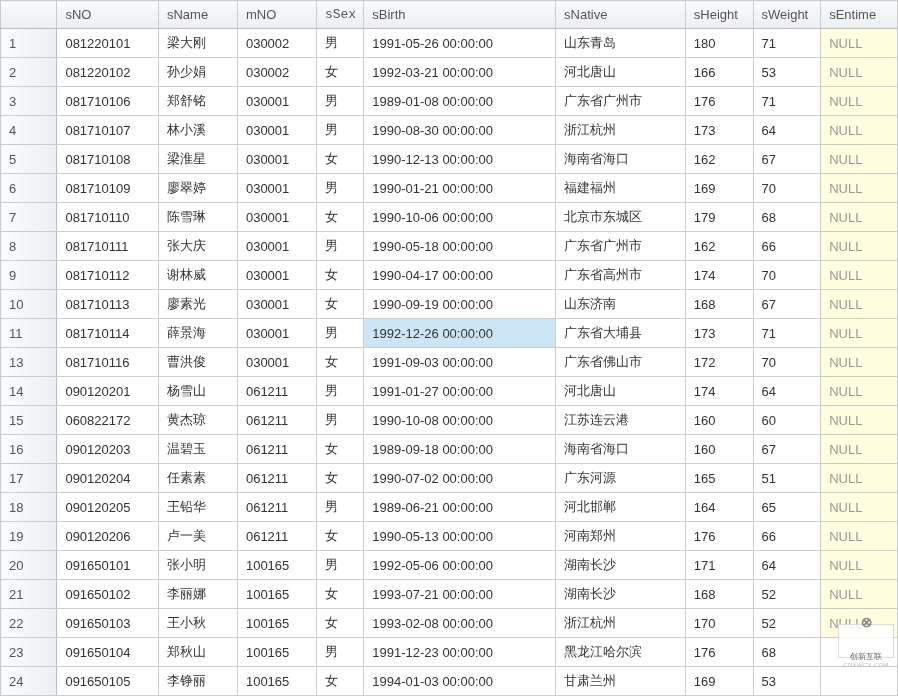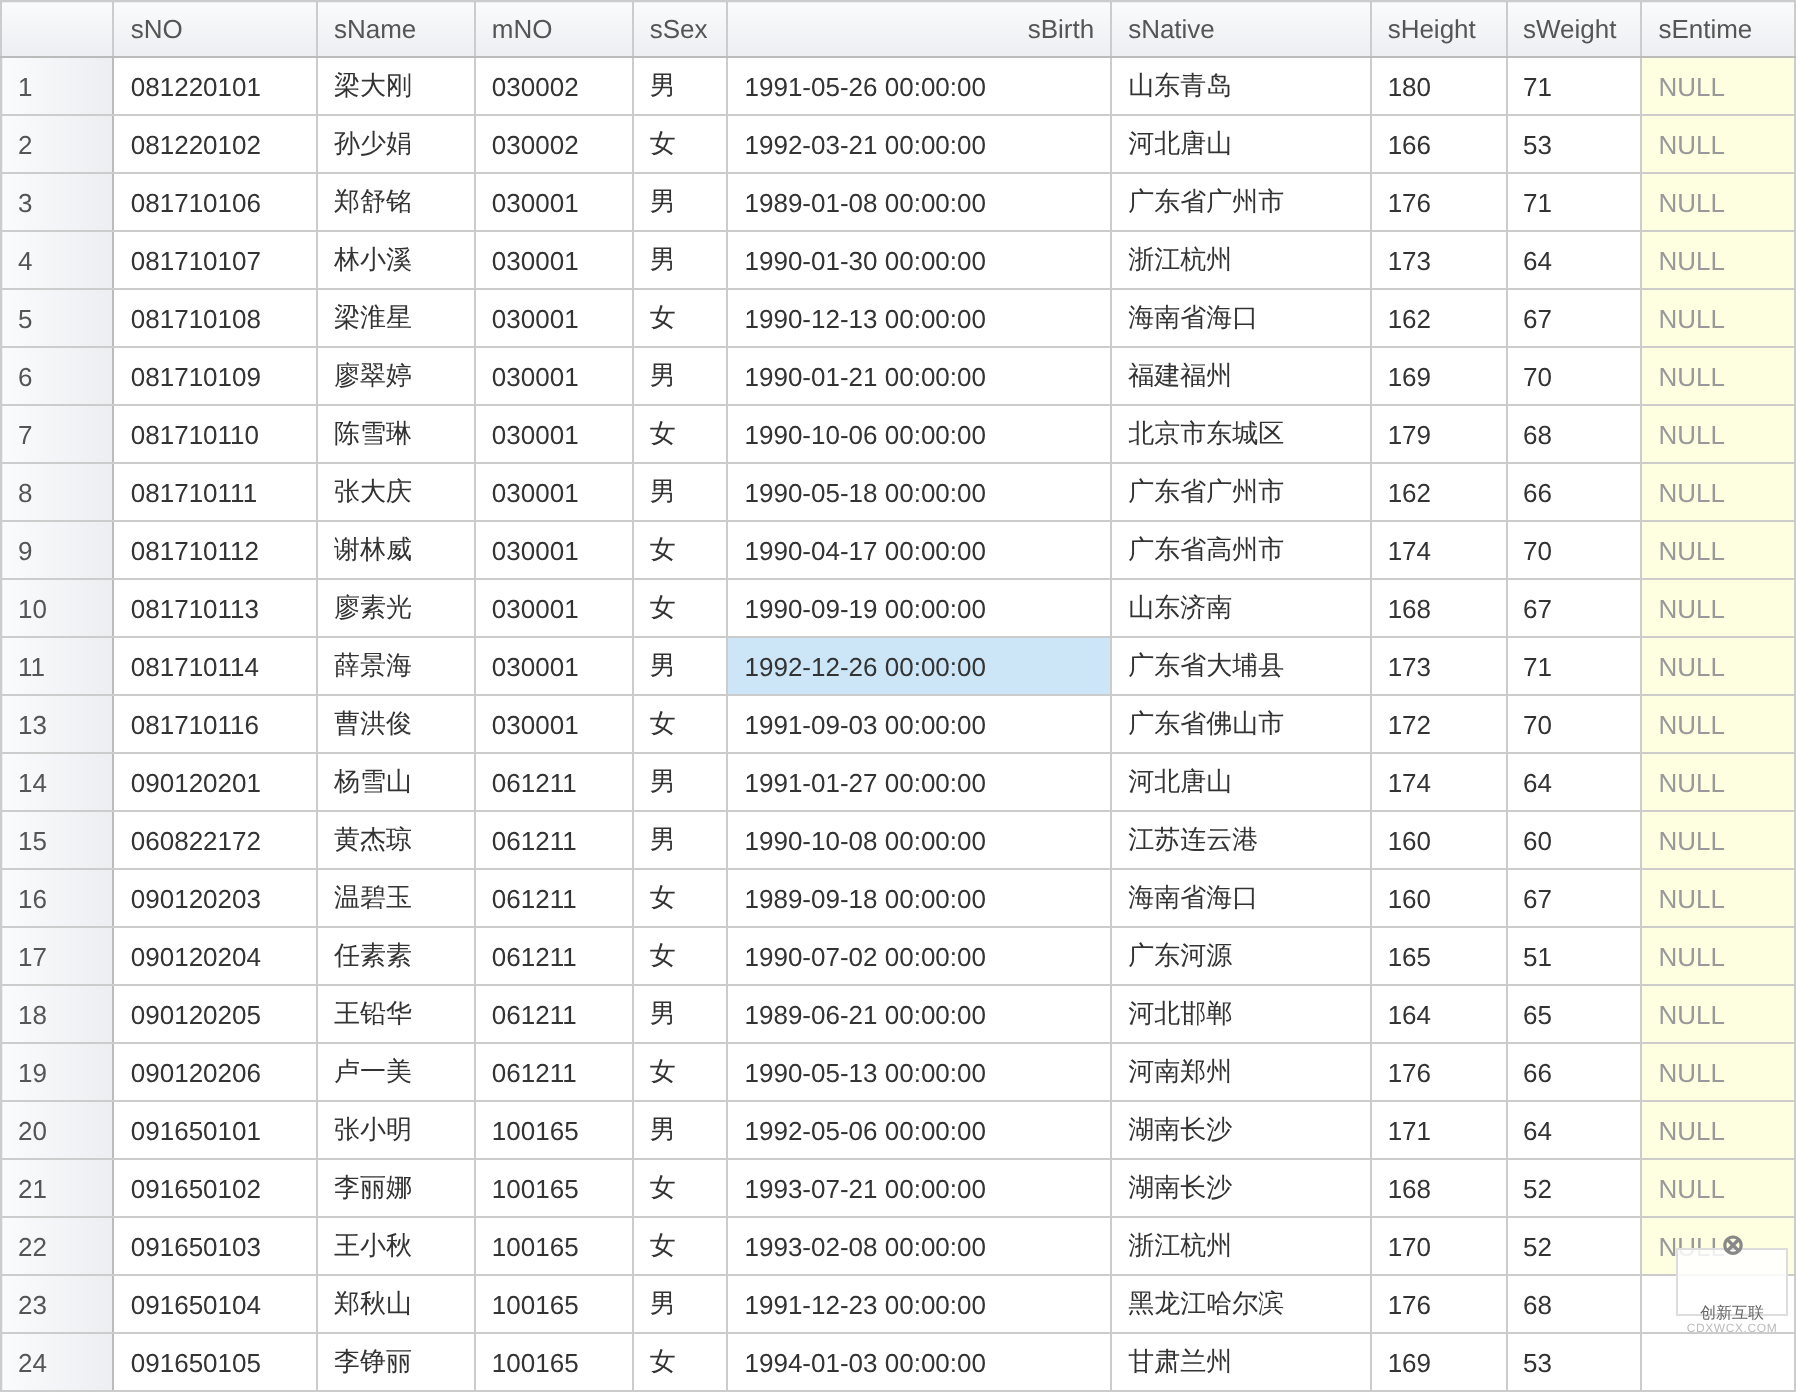--- a/index.html
+++ b/index.html
@@ -42,22 +42,22 @@
       background: #fdffe0;
       color: #999;
     }
     td.selected {
       background: #cce6f7;
     }
     .col-rownum { width: 50px; }
     .col-sno { width: 90px; }
     .col-sname { width: 70px; }
     .col-mno { width: 70px; }
-    .col-ssex { width: 42px; }
-    .col-sbirth { width: 170px; text-align: right; }
+    .col-ssex { width: 42px; font-family: Liberation Mono, monospace; }
+    .col-sbirth { width: 170px; }
     .col-snative { width: 115px; }
     .col-sheight { width: 60px; }
     .col-sweight { width: 60px; }
     .col-sentime { width: 68px; }
     .watermark {
       position: absolute;
       right: 4px;
       bottom: 38px;
       width: 56px;
       height: 34px;
@@ -141,21 +141,21 @@
         <td>176</td>
         <td>71</td>
         <td class="null-cell">NULL</td>
       </tr>
       <tr>
         <td class="row-num col-rownum">4</td>
         <td>081710107</td>
         <td>林小溪</td>
         <td>030001</td>
         <td>男</td>
-        <td>1990-01-30 00:00:00</td>
+        <td>1990-08-30 00:00:00</td>
         <td>浙江杭州</td>
         <td>173</td>
         <td>64</td>
         <td class="null-cell">NULL</td>
       </tr>
       <tr>
         <td class="row-num col-rownum">5</td>
         <td>081710108</td>
         <td>梁淮星</td>
         <td>030001</td>

